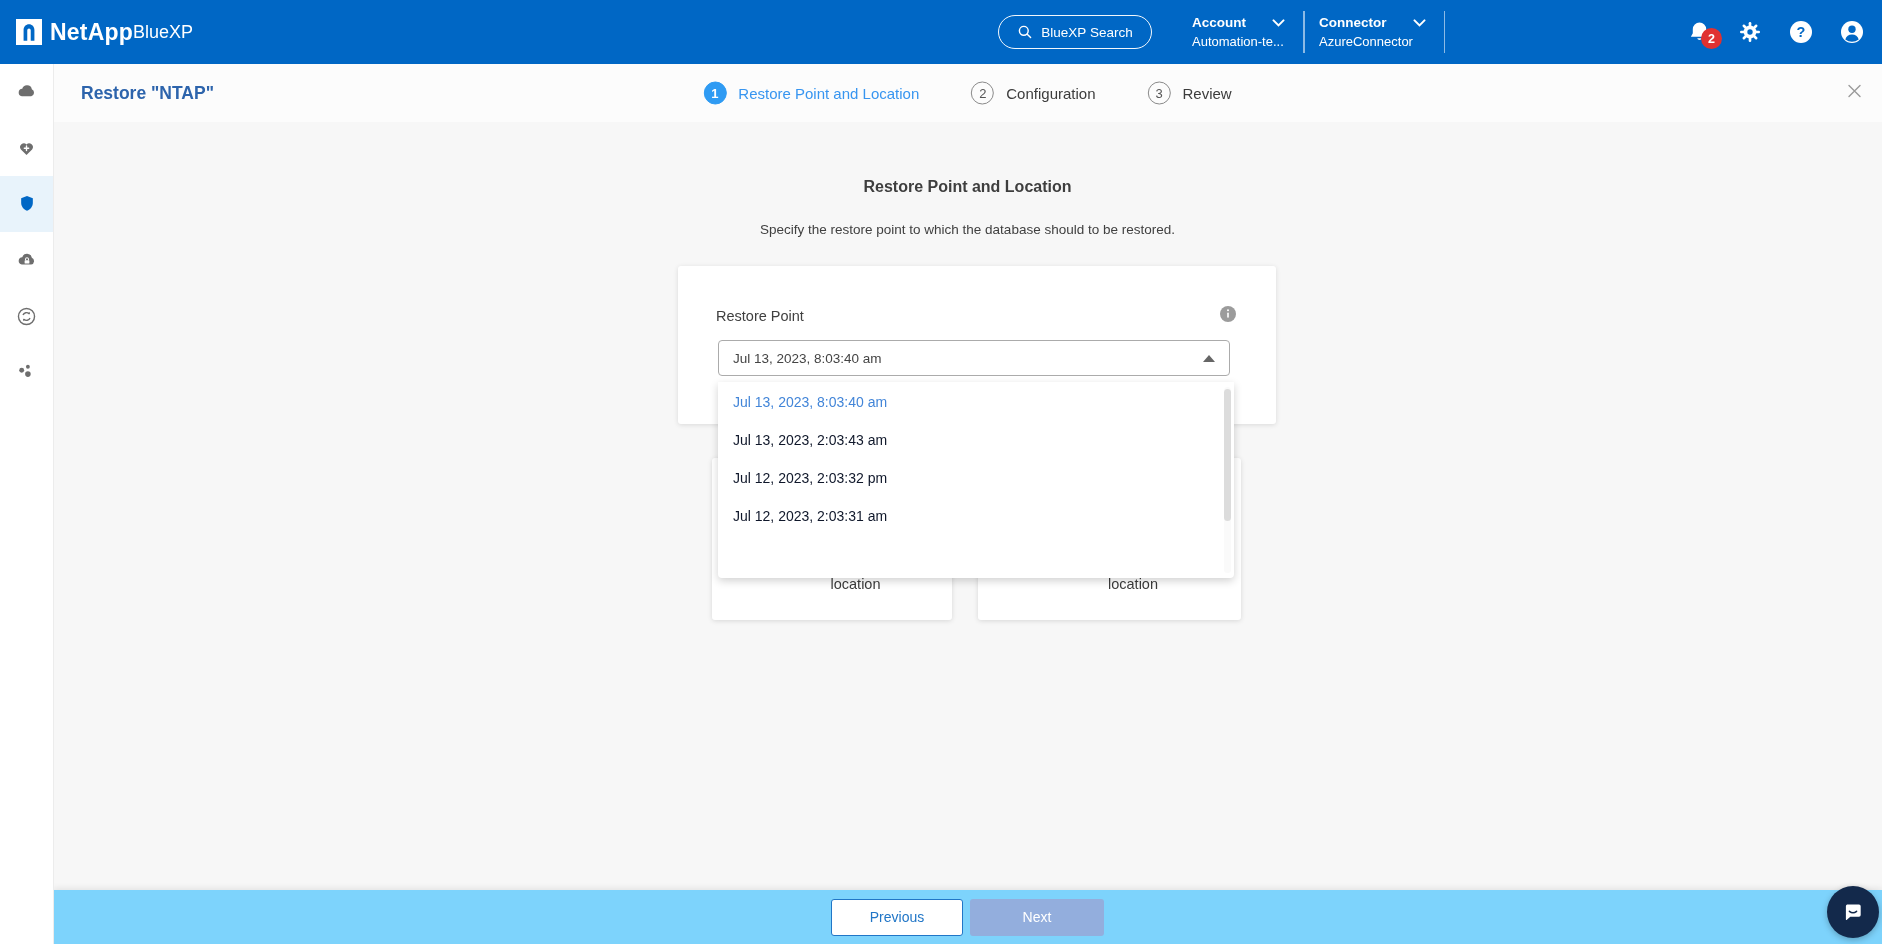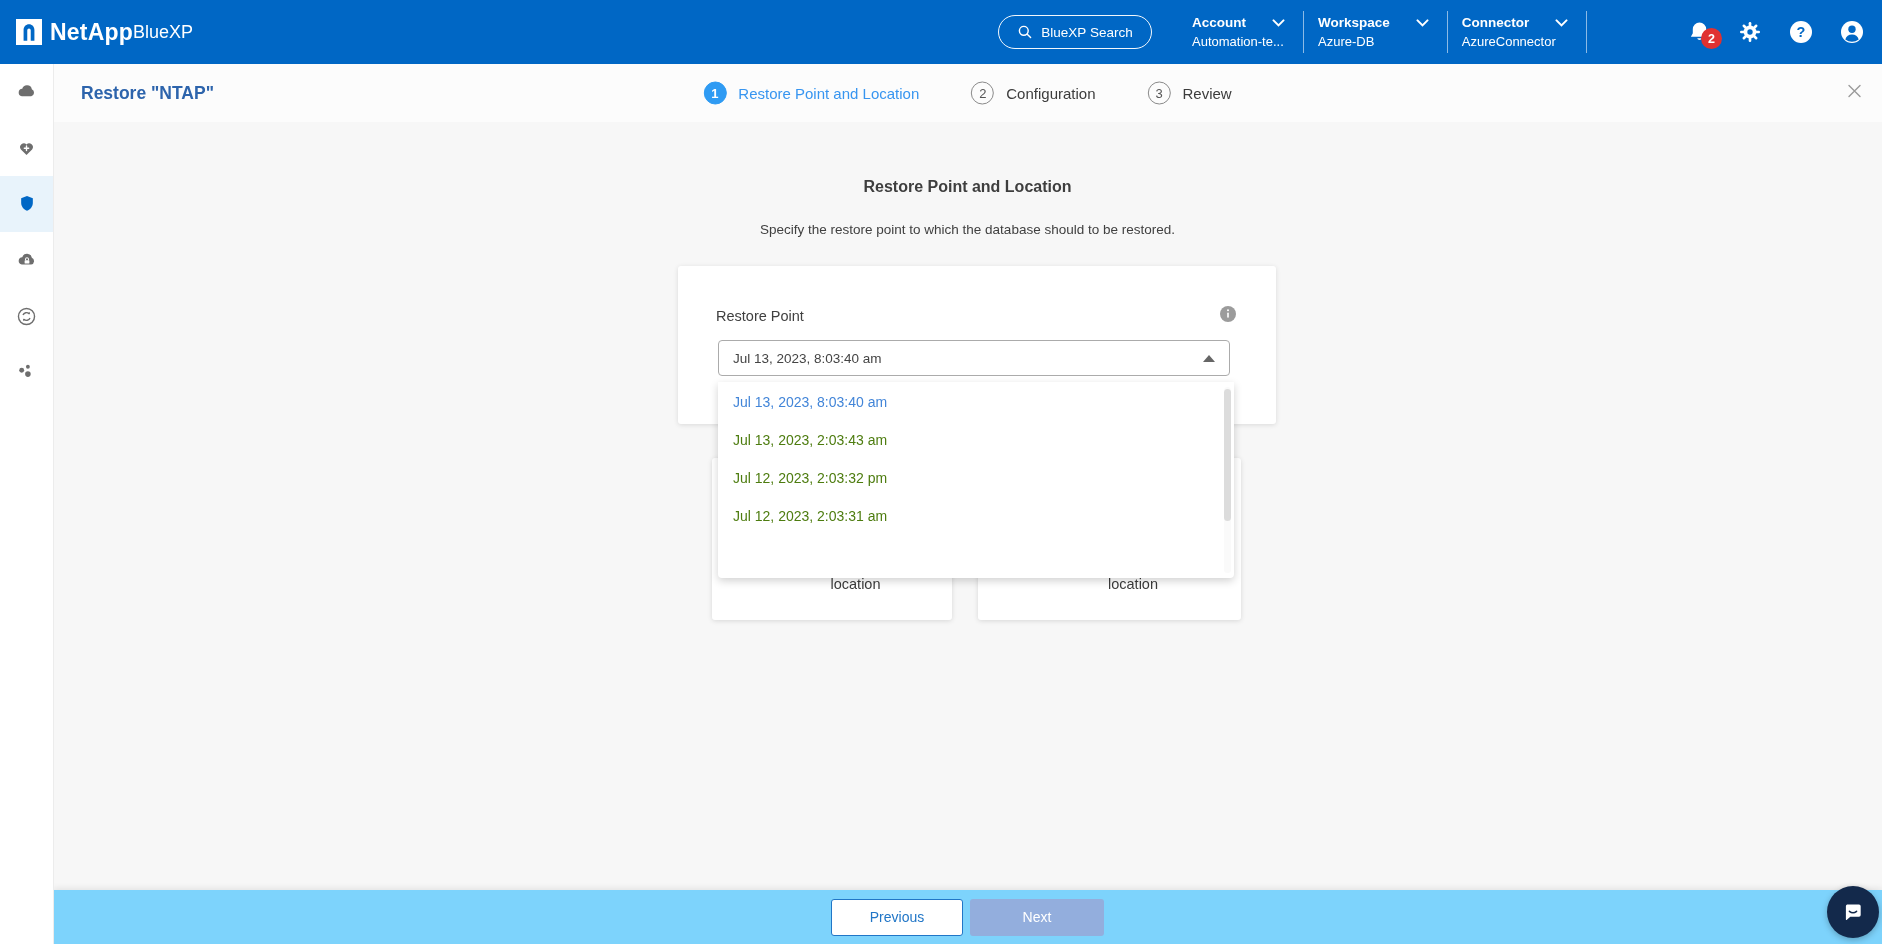--- a/index.html
+++ b/index.html
@@ -53,21 +53,21 @@
     box-shadow:0 1px 5px rgba(0,0,0,.12); z-index:10; }
   .rp-label { position:absolute; left:38px; top:42px; font-size:14.5px; color:#404040; }
   .rp-info { position:absolute; right:40px; top:40px; cursor:pointer; }
   .rp-select { position:absolute; left:40px; top:74px; width:512px; height:36px; background:#fff; border:1px solid #ababab;
     border-radius:4px; display:flex; align-items:center; padding:0 14px; font-size:13.5px; color:#444; cursor:pointer; }
   .caret-up { margin-left:auto; width:0; height:0; border-left:6px solid transparent; border-right:6px solid transparent;
     border-bottom:7px solid #666; }
 
   .dropdown { position:absolute; left:665px; top:260px; width:516px; height:196px; background:#fff; border-radius:0 0 4px 4px;
     box-shadow:0 3px 9px rgba(0,0,0,.18); z-index:15; padding-top:1px; }
-  .option { height:38px; display:flex; align-items:center; padding-left:15px; font-size:14px; color:#4d7c0f; cursor:pointer; }
+  .option { height:38px; display:flex; align-items:center; padding-left:15px; font-size:14px; color:#0f172a; cursor:pointer; }
   .option.selected { color:#4285D8; }
   .dd-scrollbar { position:absolute; right:3px; top:5px; bottom:5px; width:7px; border-radius:4px; background:#fafafa; }
   .dd-thumb { position:absolute; top:2px; left:0; width:7px; height:132px; border-radius:4px; background:#DCDCDC; cursor:grab; }
 
   .loc-card { position:absolute; top:336px; height:162px; background:#fff; border-radius:3px; box-shadow:0 1px 5px rgba(0,0,0,.13);
     z-index:5; cursor:pointer; }
   .loc-card.c1 { left:659px; width:240px; }
   .loc-card.c2 { left:925px; width:263px; }
   .loc-text { position:absolute; top:118px; width:100%; text-align:center; font-size:14.5px; color:#3c3c3c;padding-left:47px; }
 
@@ -111,29 +111,20 @@
       <div class="menu">
         <div class="menu-top">
           <span>Account</span>
           <svg width="13" height="8" viewBox="0 0 12 8">
             <path d="M1 1.4 L6 6.4 L11 1.4" fill="none" stroke="#fff" stroke-width="2" stroke-linecap="round"></path>
           </svg>
         </div>
         <div class="menu-value">Automation-te...</div>
       </div>
       <div class="vdiv"></div>
-      <div class="menu">
-        <div class="menu-top">
-          <span>Workspace</span>
-          <svg width="13" height="8" viewBox="0 0 12 8">
-            <path d="M1 1.4 L6 6.4 L11 1.4" fill="none" stroke="#fff" stroke-width="2" stroke-linecap="round"></path>
-          </svg>
-        </div>
-        <div class="menu-value">Azure-DB</div>
-      </div>
       <div class="vdiv"></div>
       <div class="menu">
         <div class="menu-top">
           <span>Connector</span>
           <svg width="13" height="8" viewBox="0 0 12 8">
             <path d="M1 1.4 L6 6.4 L11 1.4" fill="none" stroke="#fff" stroke-width="2" stroke-linecap="round"></path>
           </svg>
         </div>
         <div class="menu-value">AzureConnector</div>
       </div>

